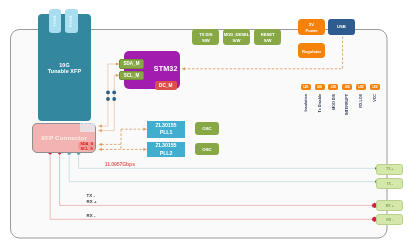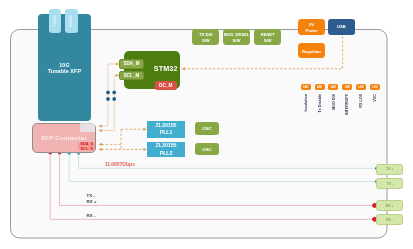--- a/index.html
+++ b/index.html
@@ -19,21 +19,21 @@
   
   .xfp-conn{left:32px;top:122.5px;width:64px;height:30px;border-radius:5px;
             background:#f2b4b2;border:0.8px solid #8f8f8f;font-size:6.1px;color:#fdece8;
             align-items:flex-start;padding-top:10.5px;letter-spacing:.15px;}
   .hatch-patch{position:absolute;left:80px;top:123px;width:15px;height:8.5px;border-radius:1px;
     background:repeating-linear-gradient(135deg,#cfe9f2 0 1px,rgba(255,255,255,.55) 1px 2.6px);opacity:.95;}
   .tag-red{left:78.4px;top:141.6px;width:16.6px;height:8.6px;background:#f49a96;border-radius:2px;
            font-size:4px;color:#cc2222;flex-direction:column;justify-content:center;line-height:1.25;letter-spacing:-.1px;}
 
   
-  .mcu{left:124px;top:51px;width:56px;height:38px;border-radius:5px;background:#4d7c0f;font-size:7.2px;
+  .mcu{left:124px;top:51px;width:56px;height:38px;border-radius:5px;background:#a21caf;font-size:7.2px;
        align-items:flex-start;justify-content:flex-end;padding-top:12.6px;padding-right:2.5px;letter-spacing:.1px;text-align:center;}
   .tag-green{background:#87a845;border-radius:2px;font-size:4.5px;border:.5px solid #6f8f32;letter-spacing:.1px;}
   .tag-sdam{left:119.2px;top:59.1px;width:24.7px;height:9.6px;}
   .tag-sclm{left:119.2px;top:70.5px;width:24.7px;height:9.3px;}
   .tag-dc{left:154.8px;top:80.9px;width:21.9px;height:9.1px;border-radius:2.2px;background:#dc5147;font-size:4.7px;letter-spacing:.1px;}
 
   
   .sw{border-radius:3.5px;background:#87a845;font-size:4.2px;line-height:1.42;letter-spacing:-.05px;padding-top:1px;}
   .sw1{left:192.4px;top:29.4px;width:26.9px;height:16.1px;}
   .sw2{left:222.9px;top:29.4px;width:27.2px;height:16.1px;}

